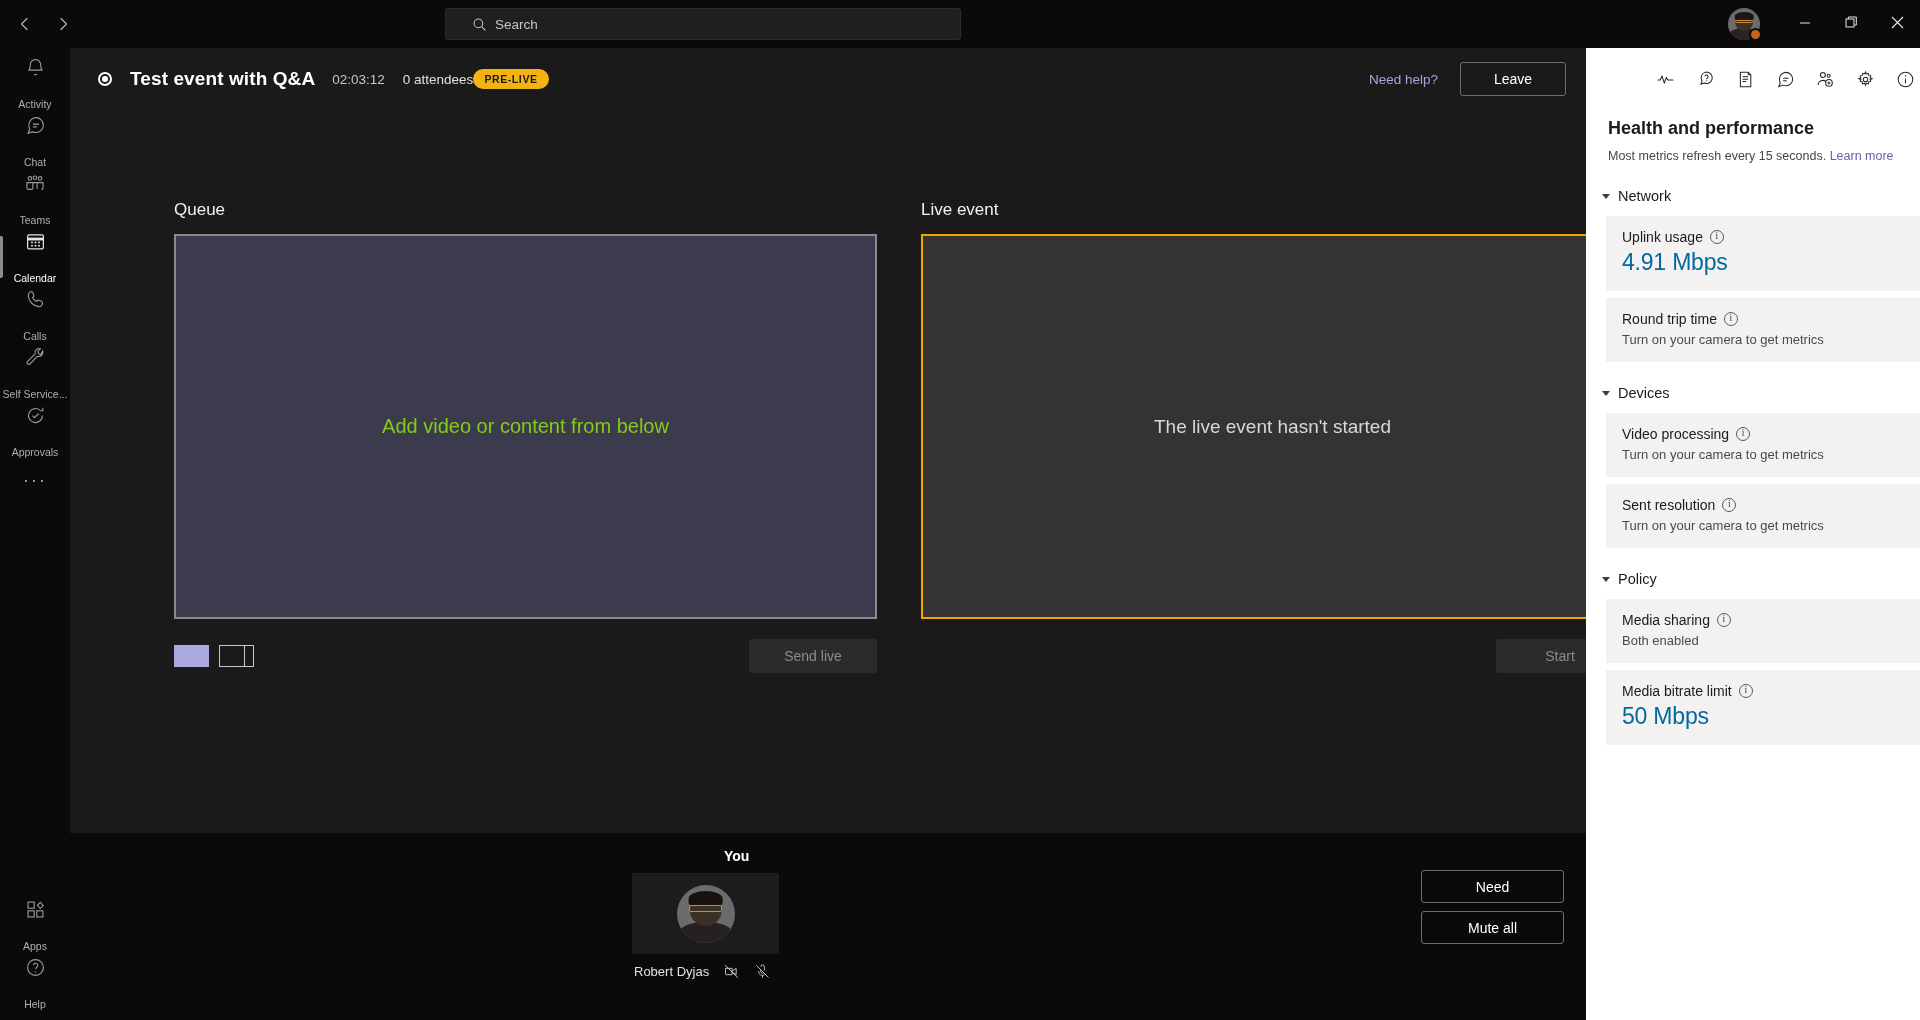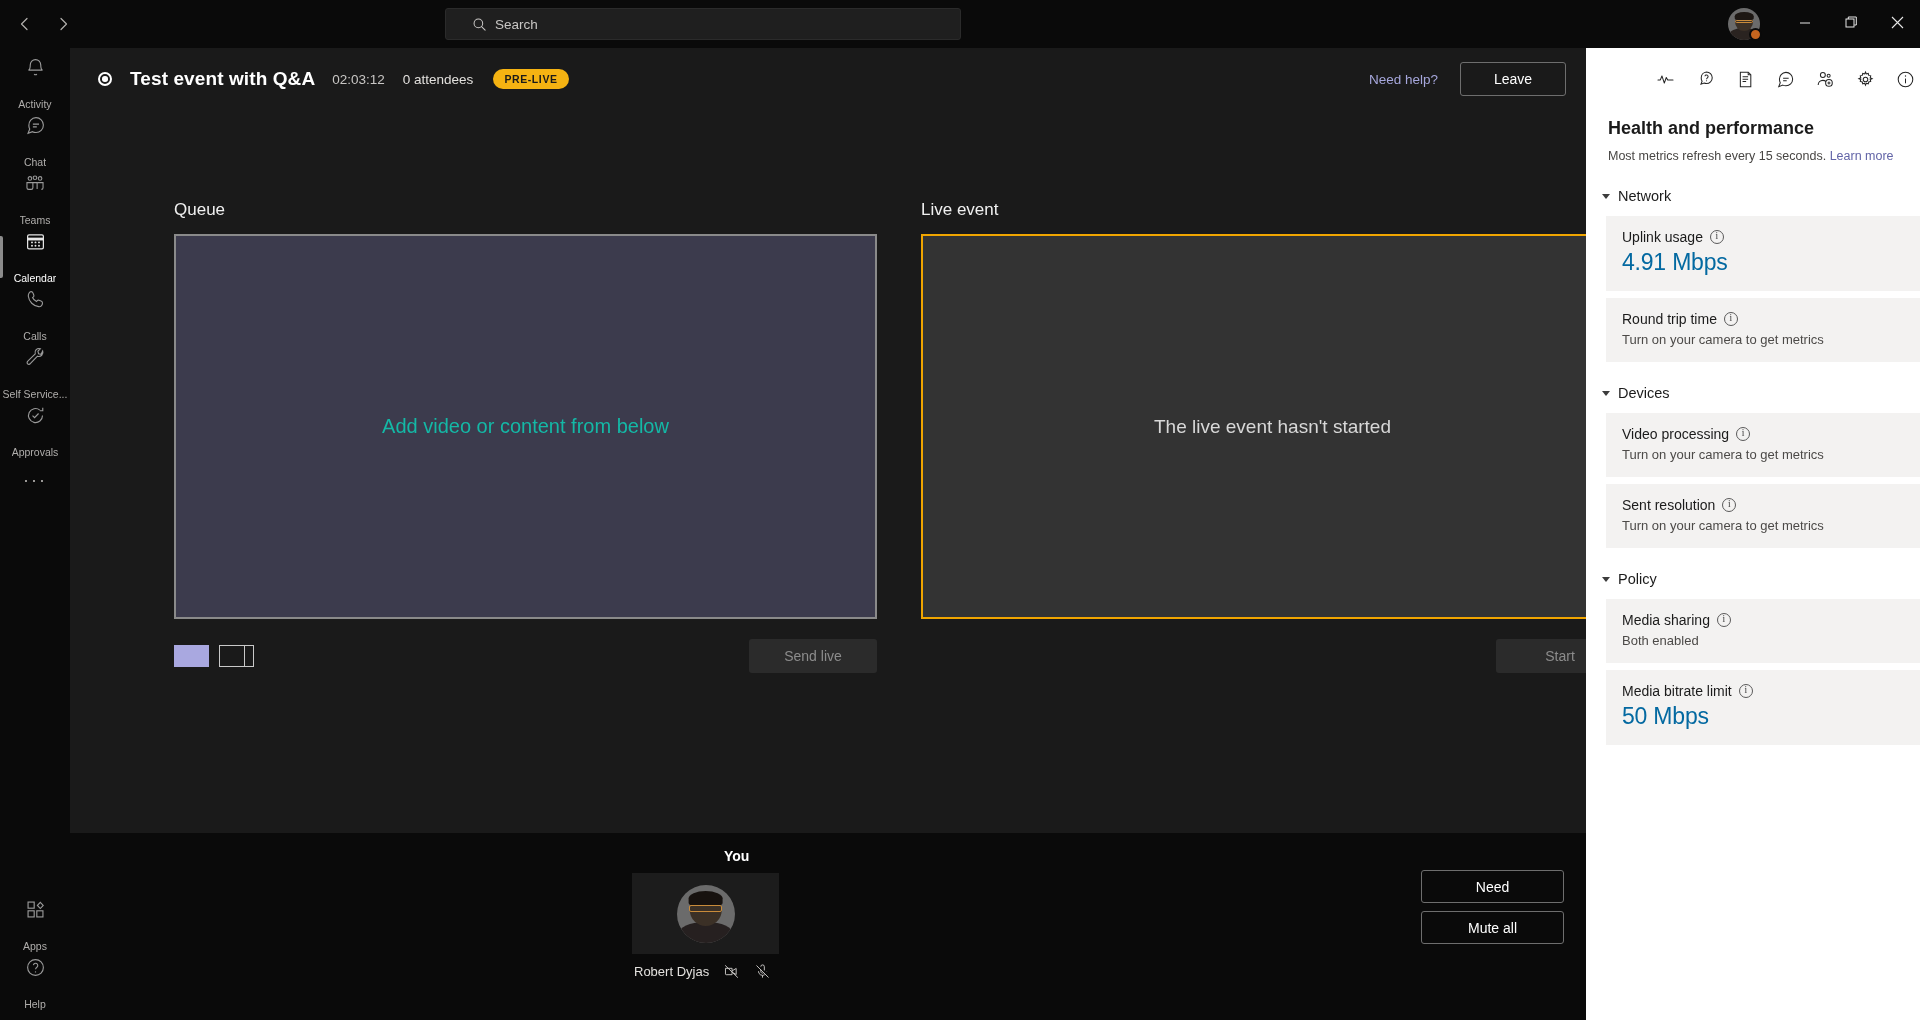--- a/index.html
+++ b/index.html
@@ -88,21 +88,21 @@
     position: relative; margin-right: 18px; flex: none;
   }
   .rec-dot::after {
     content: ""; position: absolute; left: 2.2px; top: 2.2px; width: 5.6px; height: 5.6px;
     border-radius: 50%; background: #ffffff;
   }
   .event-title { color: #ffffff; font-size: 19px; font-weight: 600; letter-spacing: .1px; }
   .event-timer { color: #c8c6c4; font-size: 13.5px; margin-left: 17px; }
   .event-attendees { color: #e3e1de; font-size: 13.5px; margin-left: 18px; }
   .pre-live-badge {
-    margin-left: 20px; background: #f5b312; color: #1a1a1a; font-size: 10.5px; font-weight: bold;
+    background: #f5b312; color: #1a1a1a; font-size: 10.5px; font-weight: bold;
     letter-spacing: .6px; padding: 4px 11px; border-radius: 11px;
   }
   .hdr-right { margin-left: auto; display: flex; align-items: center; gap: 22px; }
   .need-help { color: #a6a7dc; font-size: 13.5px; margin-left: 47px; }
   .leave-btn {
     min-width: 106px; height: 34px; background: transparent; color: #ffffff;
     border: 1px solid #6e6e6e; border-radius: 3px; font-size: 14px;
     display: flex; align-items: center; justify-content: center; padding: 0 16px;
     font-family: "Liberation Sans", sans-serif;
   }
@@ -112,21 +112,21 @@
   .panel-title { color: #f0f0f0; font-size: 17px; margin-bottom: 14px; font-weight: 400; }
   .panel-queue { position: absolute; left: 104px; top: 90px; width: 703px; }
   .panel-live  { position: absolute; left: 851px; top: 90px; width: 703px; }
 
   .video-box {
     width: 703px; height: 385px; display: flex; align-items: center; justify-content: center;
   }
   .queue-box {
     background: #3c3b4d; border: 2px solid #8a8a8a;
   }
-  .queue-box .vtext { color: #14b8a6; font-size: 20px; }
+  .queue-box .vtext { color: #84cc16; font-size: 20px; }
   .live-box {
     background: #333333; border: 2px solid #f0a500;
   }
   .live-box .vtext { color: #d8d8d8; font-size: 19px; }
 
   .panel-footer {
     width: 703px; height: 54px; margin-top: 10px; display: flex; align-items: center;
   }
   .layout-btns { display: flex; gap: 10px; }
   .layout-btn { width: 35px; height: 22px; border: 1px solid #c9c9c9; background: transparent;

